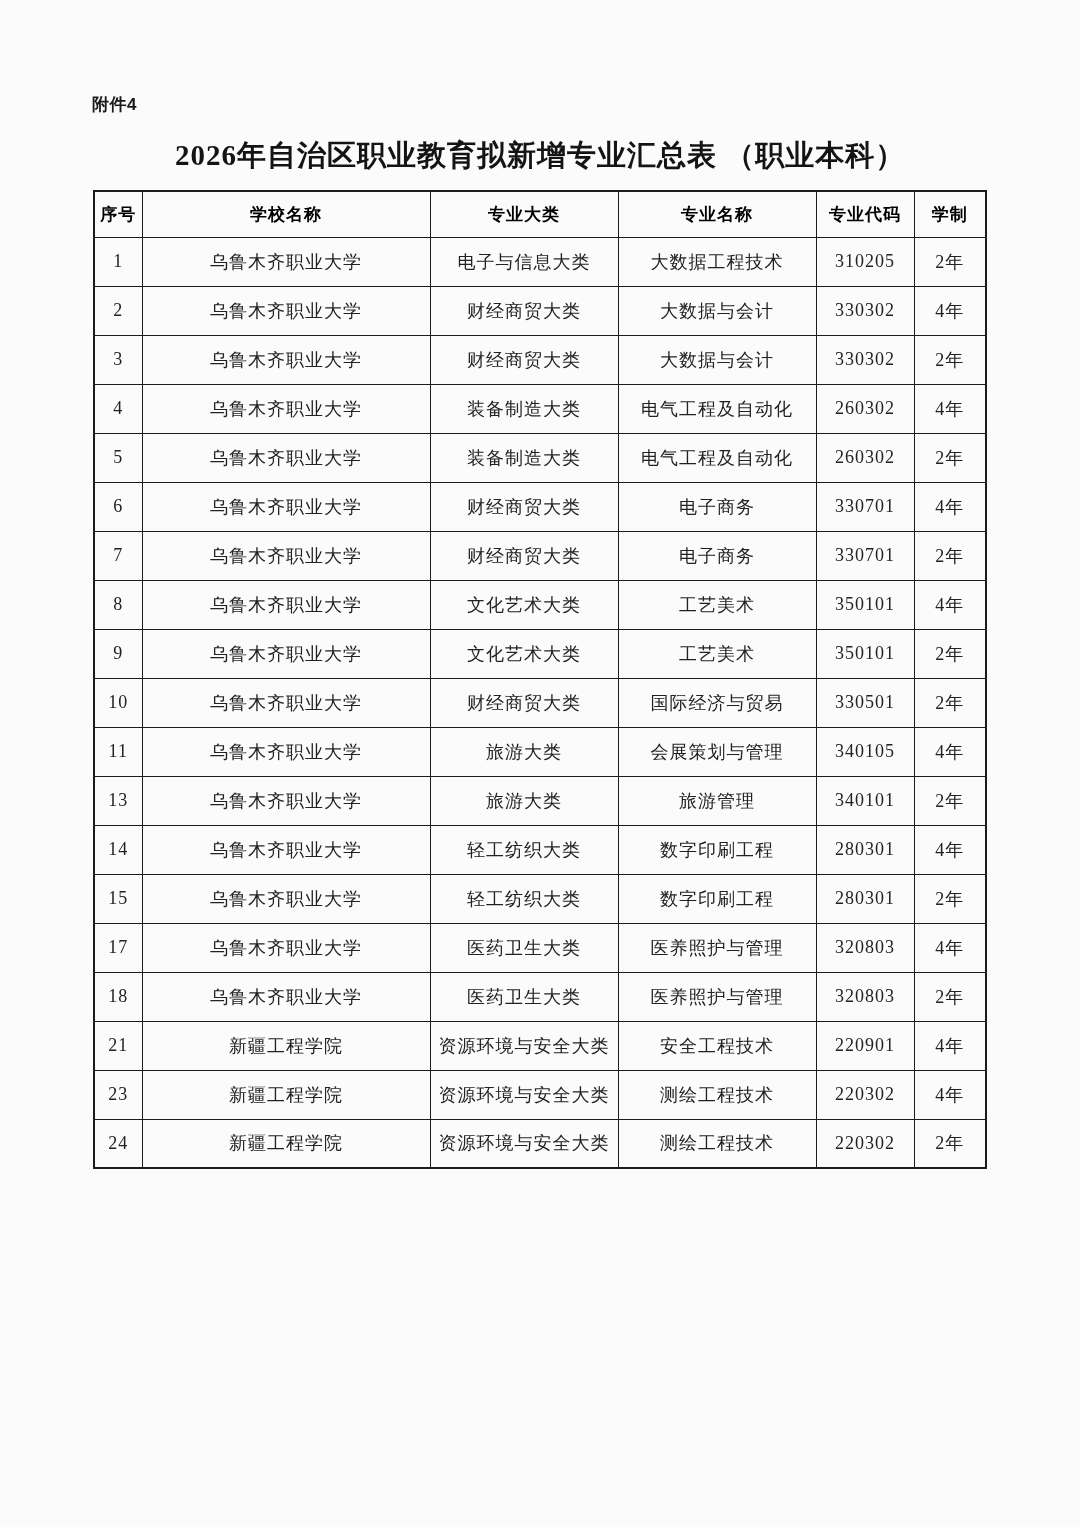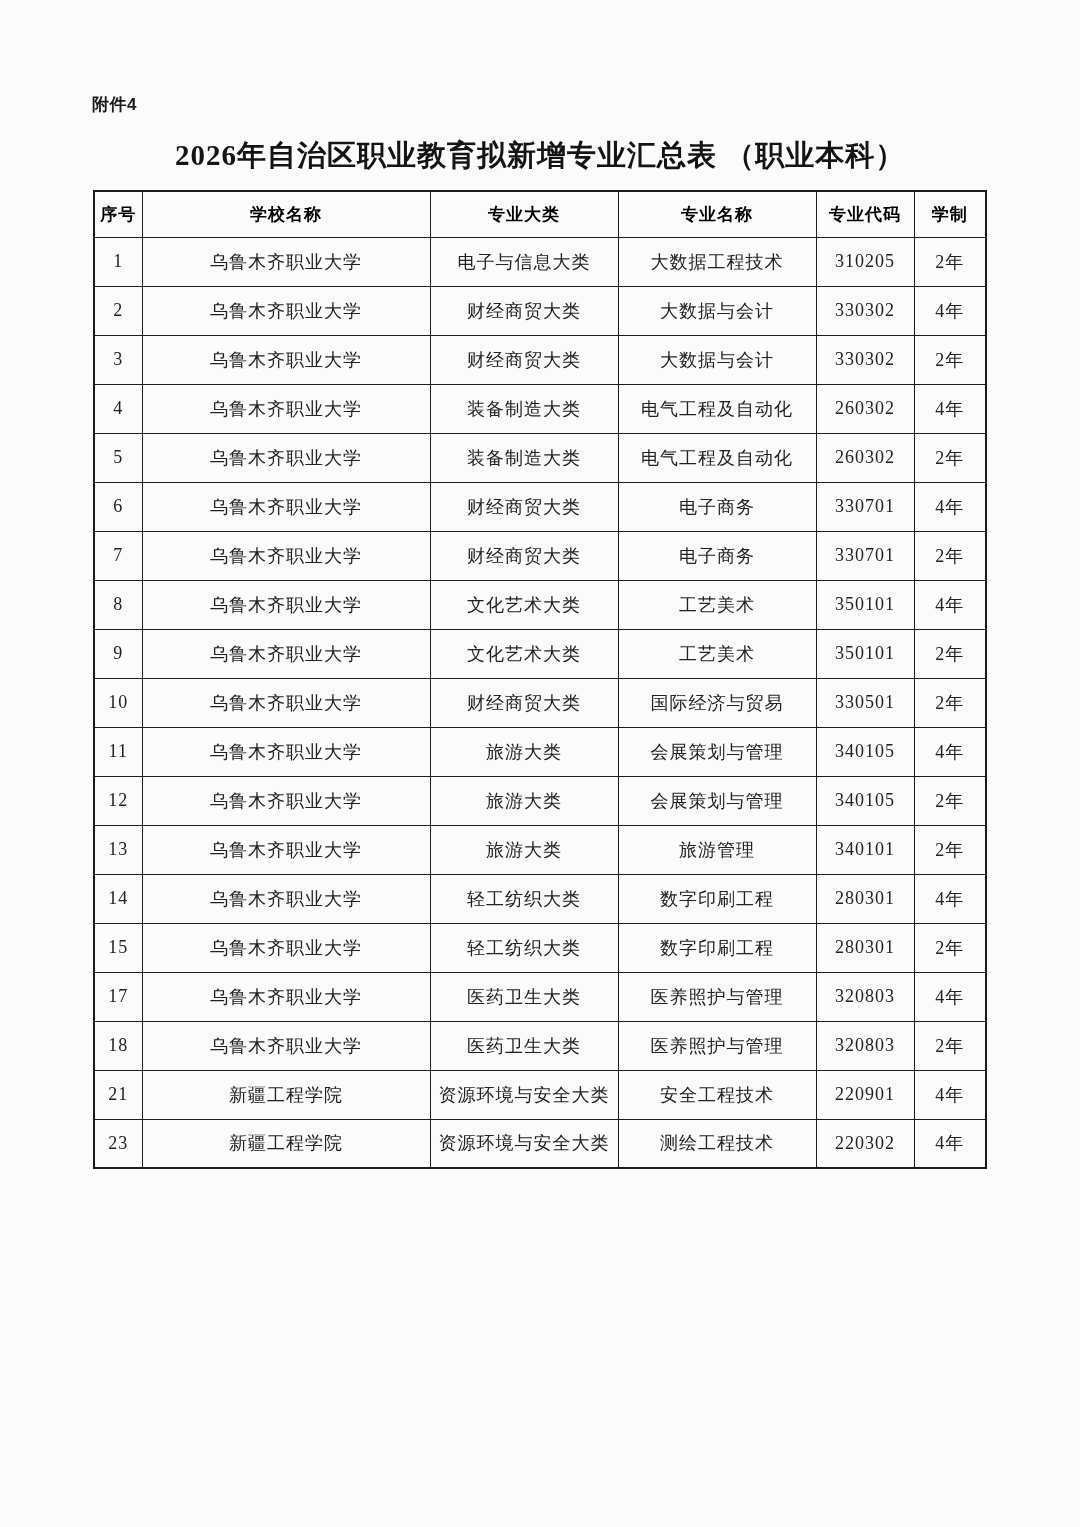--- a/index.html
+++ b/index.html
@@ -192,28 +192,20 @@
         </tr>
         <tr>
           <td>11</td>
           <td>乌鲁木齐职业大学</td>
           <td>旅游大类</td>
           <td>会展策划与管理</td>
           <td>340105</td>
           <td>4年</td>
         </tr>
         <tr>
-          <td>12</td>
-          <td>乌鲁木齐职业大学</td>
-          <td>旅游大类</td>
-          <td>会展策划与管理</td>
-          <td>340105</td>
-          <td>2年</td>
-        </tr>
-        <tr>
           <td>13</td>
           <td>乌鲁木齐职业大学</td>
           <td>旅游大类</td>
           <td>旅游管理</td>
           <td>340101</td>
           <td>2年</td>
         </tr>
         <tr>
           <td>14</td>
           <td>乌鲁木齐职业大学</td>
@@ -255,16 +247,24 @@
           <td>4年</td>
         </tr>
         <tr>
           <td>23</td>
           <td>新疆工程学院</td>
           <td>资源环境与安全大类</td>
           <td>测绘工程技术</td>
           <td>220302</td>
           <td>4年</td>
         </tr>
+        <tr>
+          <td>24</td>
+          <td>新疆工程学院</td>
+          <td>资源环境与安全大类</td>
+          <td>测绘工程技术</td>
+          <td>220302</td>
+          <td>2年</td>
+        </tr>
       </tbody>
   </table>
 
 </div>
 
 </body></html>

